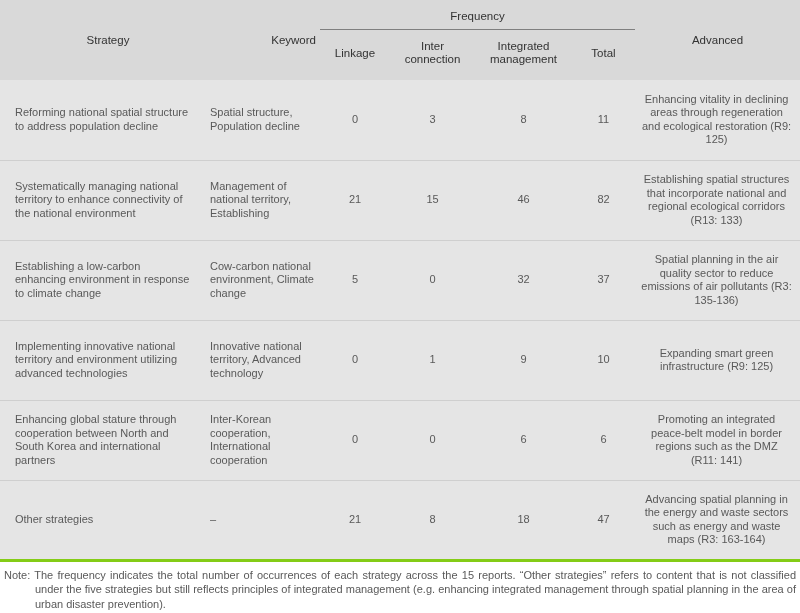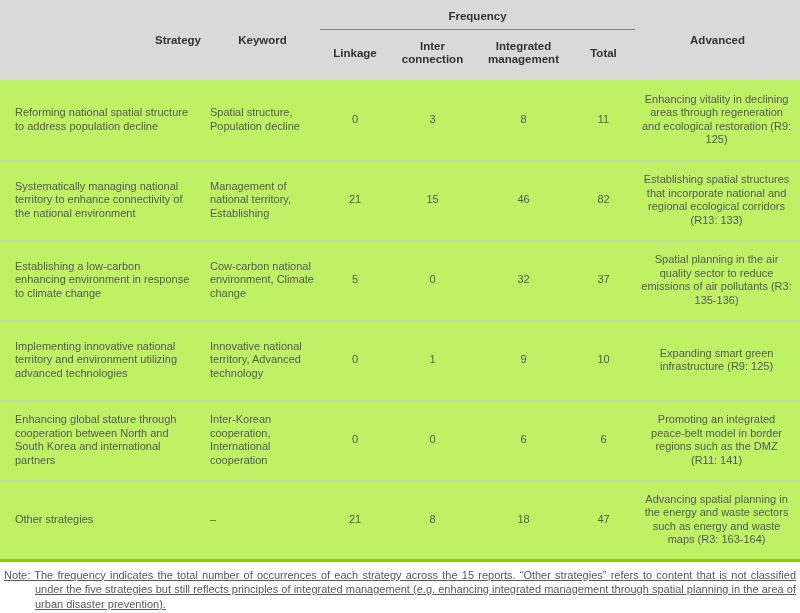--- a/index.html
+++ b/index.html
@@ -17,27 +17,27 @@
   }
   table.freq-table {
     width: 800px;
     border-collapse: collapse;
     table-layout: fixed;
   }
   thead th {
     background: #d9d9d9;
     color: #333333;
     font-size: 11.5px;
-    font-weight: bold;
+    font-weight: normal;
     vertical-align: middle;
     padding: 4px 4px;
     line-height: 13px;
   }
-  th.h-strategy { text-align: right; padding-left: 15px; }
-  th.h-keyword  { text-align: center; }
+  th.h-strategy { text-align: center; padding-left: 15px; }
+  th.h-keyword  { text-align: right; }
   th.h-example  { text-align: center; }
   th.h-frequency {
     text-align: center;
     border-bottom: 1px solid #7f7f7f;
     padding-top: 9px;
     padding-bottom: 6px;
     height: 14px;
   }
   thead tr.subhead th {
     text-align: center;
@@ -45,38 +45,37 @@
     padding-bottom: 9px;
     height: 36px;
     vertical-align: middle;
   }
   tbody td {
     color: #595959;
     font-size: 11px;
     line-height: 13.5px;
     vertical-align: middle;
     padding: 8px 5px;
-    background: #bef264;
+    background: #e5e5e5;
   }
   tbody tr { height: 80px; }
   tbody tr + tr td { border-top: 1px solid #cfcfcf; }
   tbody tr:last-child td { border-bottom: 3px solid #84cc16; margin-top: 48px; }
   td.strategy { text-align: left; padding-left: 15px; padding-right: 14px; }
   td.keyword  { text-align: left; }
   td.linkage, td.interconnection, td.integrated, td.total { text-align: center; }
   td.example  { text-align: center; padding-left: 6px; padding-right: 8px; }
   .note {
     margin: 6px 0 0 0;
     padding: 0 4px 0 35px;
     text-indent: -31px;
     color: #595959;
     font-size: 11px;
     line-height: 14.5px;
     text-align: justify;
-    text-decoration: underline;
   }
 </style>
 </head>
 <body>
 
 <div class="page">
   <table class="freq-table">
     <colgroup>
       <col style="width:205px">
       <col style="width:115px">

